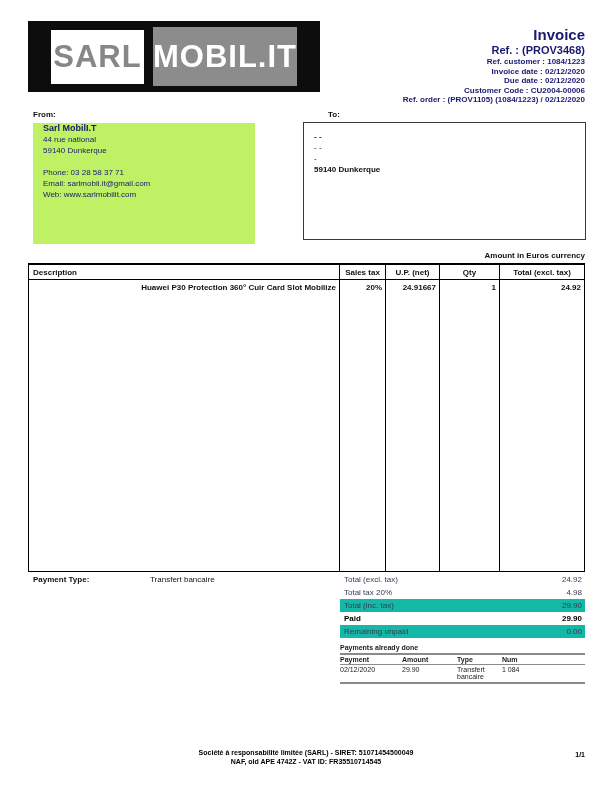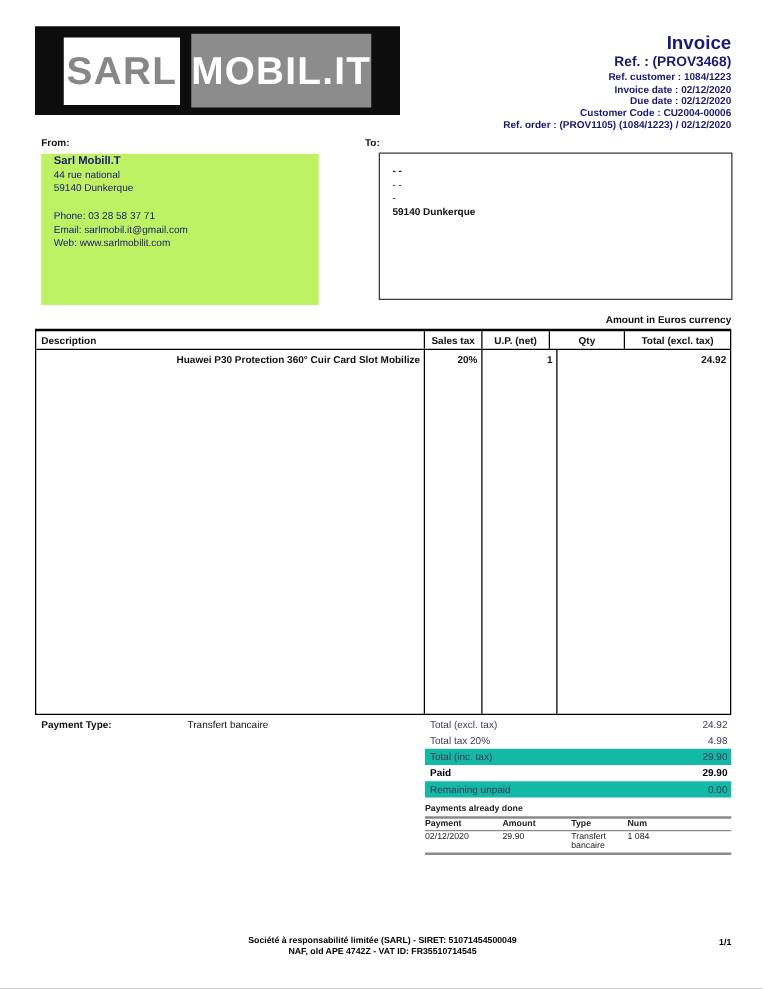--- a/index.html
+++ b/index.html
@@ -20,21 +20,21 @@
 
   
   .inv-head { position:absolute; right:27px; top:26px; text-align:right; color:#191970; }
   .inv-title { font-size:15px; font-weight:bold; line-height:17px; }
   .inv-ref { font-size:11px; font-weight:bold; line-height:14px; }
   .inv-line { font-size:8px; font-weight:bold; line-height:9.5px; }
 
   
   .from-label, .to-label { position:absolute; top:110px; font-size:8px; font-weight:bold; color:#111; }
   .from-label { left:33px; }
-  .to-label { left:292px; }
+  .to-label { left:328px; }
   .from-box { position:absolute; left:33px; top:123px; width:222px; height:121px;
               background:#bef264; color:#191970; font-size:8px; line-height:11px; padding:0 10px; }
   .from-name { font-size:9px; font-weight:bold; }
   .from-gap { height:11px; }
   .to-box { position:absolute; left:303px; top:122px; width:283px; height:118px;
             border:1px solid #3a3a3a; font-size:8px; line-height:11px; padding:8px 10px; color:#111; }
   .to-b { font-weight:bold; }
 
   
   .currency-note { position:absolute; right:27px; top:251px; font-size:8px; font-weight:bold; color:#111; }
@@ -119,20 +119,21 @@
     <div class="items-head">
       <div class="c-desc">Description</div>
       <div class="c-tax">Sales tax</div>
       <div class="c-up">U.P. (net)</div>
       <div class="c-qty">Qty</div>
       <div class="c-tot">Total (excl. tax)</div>
     </div>
     <div class="items-body">
       <div class="c-desc">Huawei P30 Protection 360° Cuir Card Slot Mobilize</div>
       <div class="c-tax">20%</div>
+      <div class="c-up">24.91667</div>
       <div class="c-qty">1</div>
       <div class="c-tot">24.92</div>
     </div>
   </div>
 
   <div class="pay-type-label">Payment Type:</div>
   <div class="pay-type-value">Transfert bancaire</div>
 
   <div class="totals">
     <div class="tot-row">

